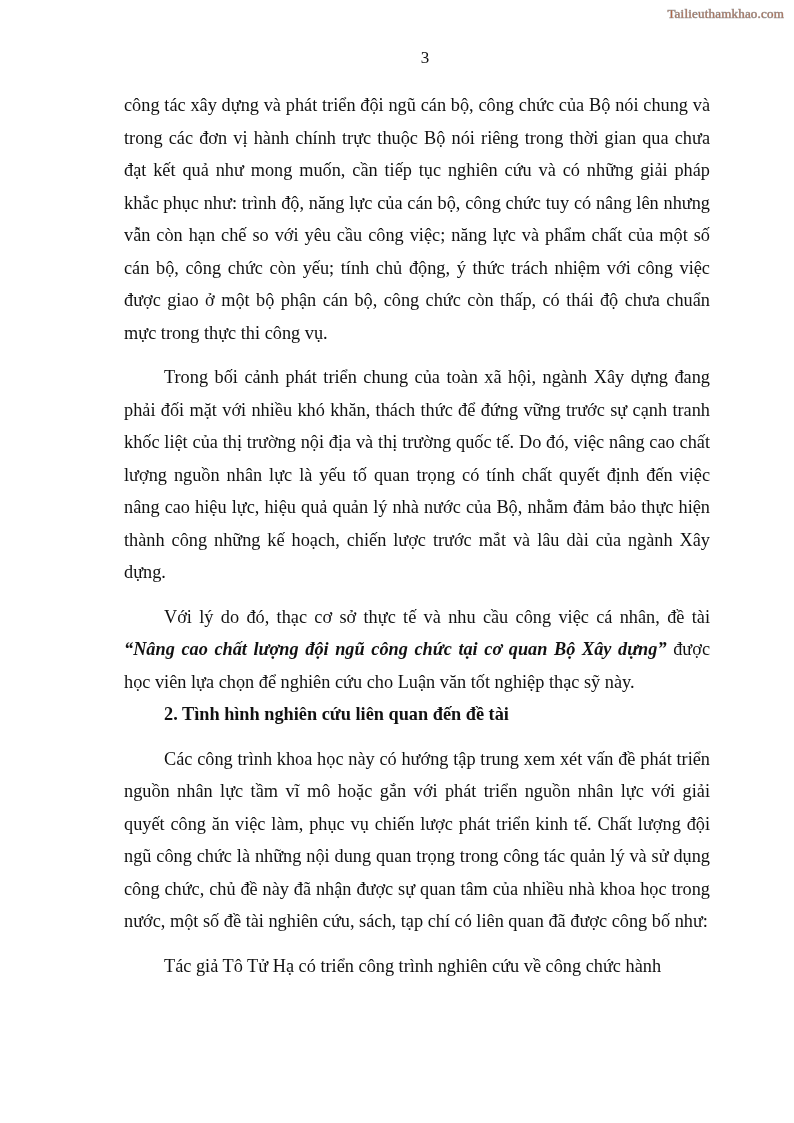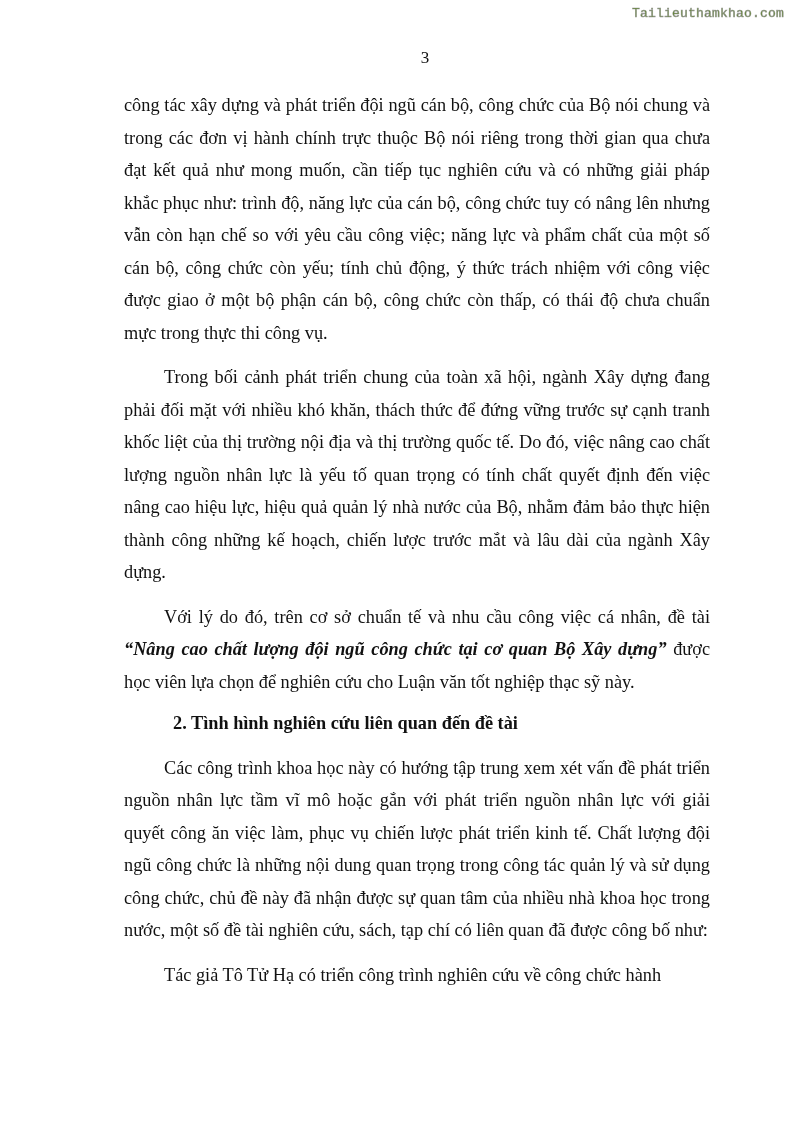--- a/index.html
+++ b/index.html
@@ -12,23 +12,23 @@
     height: 1123px;
     position: relative;
     overflow: hidden;
     font-family: "Liberation Serif", "DejaVu Serif", serif;
     color: #111111;
   }
   .watermark {
     position: absolute;
     top: 6px;
     right: 10px;
-    font-family: Liberation Mono, monospace;
+    font-family: Liberation Serif, serif;
     font-size: 13px;
-    color: #4d7c0f;
+    color: #c2410c;
     -webkit-text-stroke: 0.6px #9a9a9a;
     letter-spacing: 0.2px;
   }
   .page-number {
     position: absolute;
     top: 48px;
     left: 0;
     width: 100%;
     padding-left: 56px;
     box-sizing: border-box;
@@ -46,21 +46,21 @@
     font-size: 18.3px;
     line-height: 32.5px;
     text-align: justify;
     text-align-last: left;
   }
   .para.indent {
     text-indent: 40px;
     margin-top: 12px;
   }
   .heading {
-    margin: 9px;
+    margin: 0;
     font-size: 18.3px;
     line-height: 32.5px;
     font-weight: bold;
     padding-left: 40px;
   }
   .title-quote {
     font-weight: bold;
     font-style: italic;
   }
 </style>
@@ -69,21 +69,21 @@
 
 <div class="watermark">Tailieuthamkhao.com</div>
 
 <div class="page-number">3</div>
 
 <div class="content">
   <p class="para">công tác xây dựng và phát triển đội ngũ cán bộ, công chức của Bộ nói chung và trong các đơn vị hành chính trực thuộc Bộ nói riêng trong thời gian qua chưa đạt kết quả như mong muốn, cần tiếp tục nghiên cứu và có những giải pháp khắc phục như: trình độ, năng lực của cán bộ, công chức tuy có nâng lên nhưng vẫn còn hạn chế so với yêu cầu công việc; năng lực và phẩm chất của một số cán bộ, công chức còn yếu; tính chủ động, ý thức trách nhiệm với công việc được giao ở một bộ phận cán bộ, công chức còn thấp, có thái độ chưa chuẩn mực trong thực thi công vụ.</p>
 
   <p class="para indent">Trong bối cảnh phát triển chung của toàn xã hội, ngành Xây dựng đang phải đối mặt với nhiều khó khăn, thách thức để đứng vững trước sự cạnh tranh khốc liệt của thị trường nội địa và thị trường quốc tế. Do đó, việc nâng cao chất lượng nguồn nhân lực là yếu tố quan trọng có tính chất quyết định đến việc nâng cao hiệu lực, hiệu quả quản lý nhà nước của Bộ, nhằm đảm bảo thực hiện thành công những kế hoạch, chiến lược trước mắt và lâu dài của ngành Xây dựng.</p>
 
-  <p class="para indent"><span>Với lý do đó, trên cơ sở chuẩn tế và nhu cầu công việc cá nhân, đề tài </span><span class="title-quote">“Nâng cao chất lượng đội ngũ công chức tại cơ quan Bộ Xây dựng”</span><span> được học viên lựa chọn để nghiên cứu cho Luận văn tốt nghiệp thạc sỹ này.</span></p>
+  <p class="para indent"><span>Với lý do đó, thạc cơ sở thực tế và nhu cầu công việc cá nhân, đề tài </span><span class="title-quote">“Nâng cao chất lượng đội ngũ công chức tại cơ quan Bộ Xây dựng”</span><span> được học viên lựa chọn để nghiên cứu cho Luận văn tốt nghiệp thạc sỹ này.</span></p>
 
   <p class="heading">2. Tình hình nghiên cứu liên quan đến đề tài</p>
 
 
   <p class="para indent">Các công trình khoa học này có hướng tập trung xem xét vấn đề phát triển nguồn nhân lực tầm vĩ mô hoặc gắn với phát triển nguồn nhân lực với giải quyết công ăn việc làm, phục vụ chiến lược phát triển kinh tế. Chất lượng đội ngũ công chức là những nội dung quan trọng trong công tác quản lý và sử dụng công chức, chủ đề này đã nhận được sự quan tâm của nhiều nhà khoa học trong nước, một số đề tài nghiên cứu, sách, tạp chí có liên quan đã được công bố như:</p>
 
   <p class="para indent">Tác giả Tô Tử Hạ có triển công trình nghiên cứu về công chức hành</p>
 </div>
 
 </body></html>

